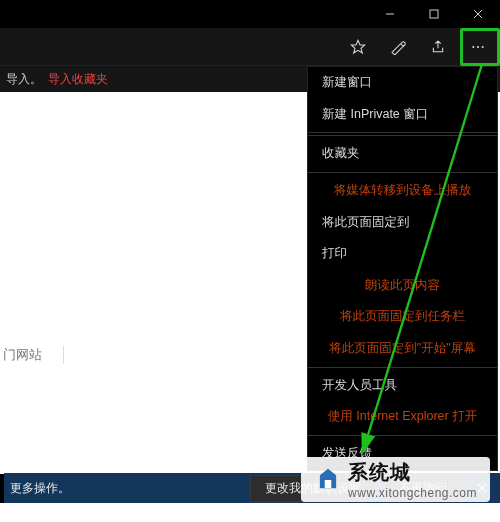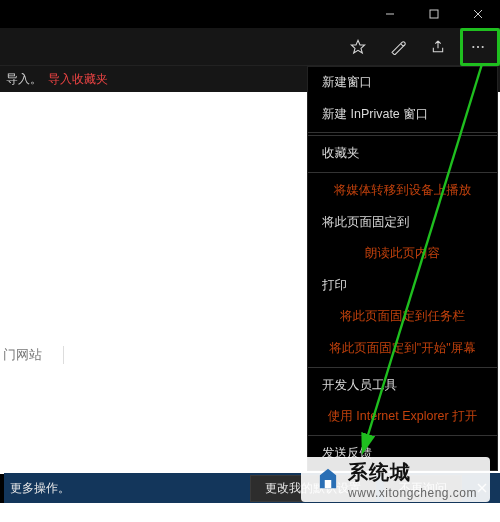--- a/index.html
+++ b/index.html
@@ -120,22 +120,22 @@
 
   <div class="menu">
     <div class="menu-item">新建窗口</div>
     <div class="menu-item">新建 InPrivate 窗口</div>
     <div class="menu-sep"></div>
     <div class="menu-sep"></div>
     <div class="menu-item">收藏夹</div>
     <div class="menu-sep"></div>
     <div class="menu-item disabled">将媒体转移到设备上播放</div>
     <div class="menu-item">将此页面固定到</div>
+    <div class="menu-item">打印</div>
     <div class="menu-item disabled">朗读此页内容</div>
-    <div class="menu-item">打印</div>
     <div class="menu-item disabled">将此页面固定到任务栏</div>
     <div class="menu-item disabled">将此页面固定到"开始"屏幕</div>
     <div class="menu-sep"></div>
     <div class="menu-item">开发人员工具</div>
     <div class="menu-item disabled">使用 Internet Explorer 打开</div>
     <div class="menu-sep"></div>
     <div class="menu-item">发送反馈</div>
 
   </div>
 

